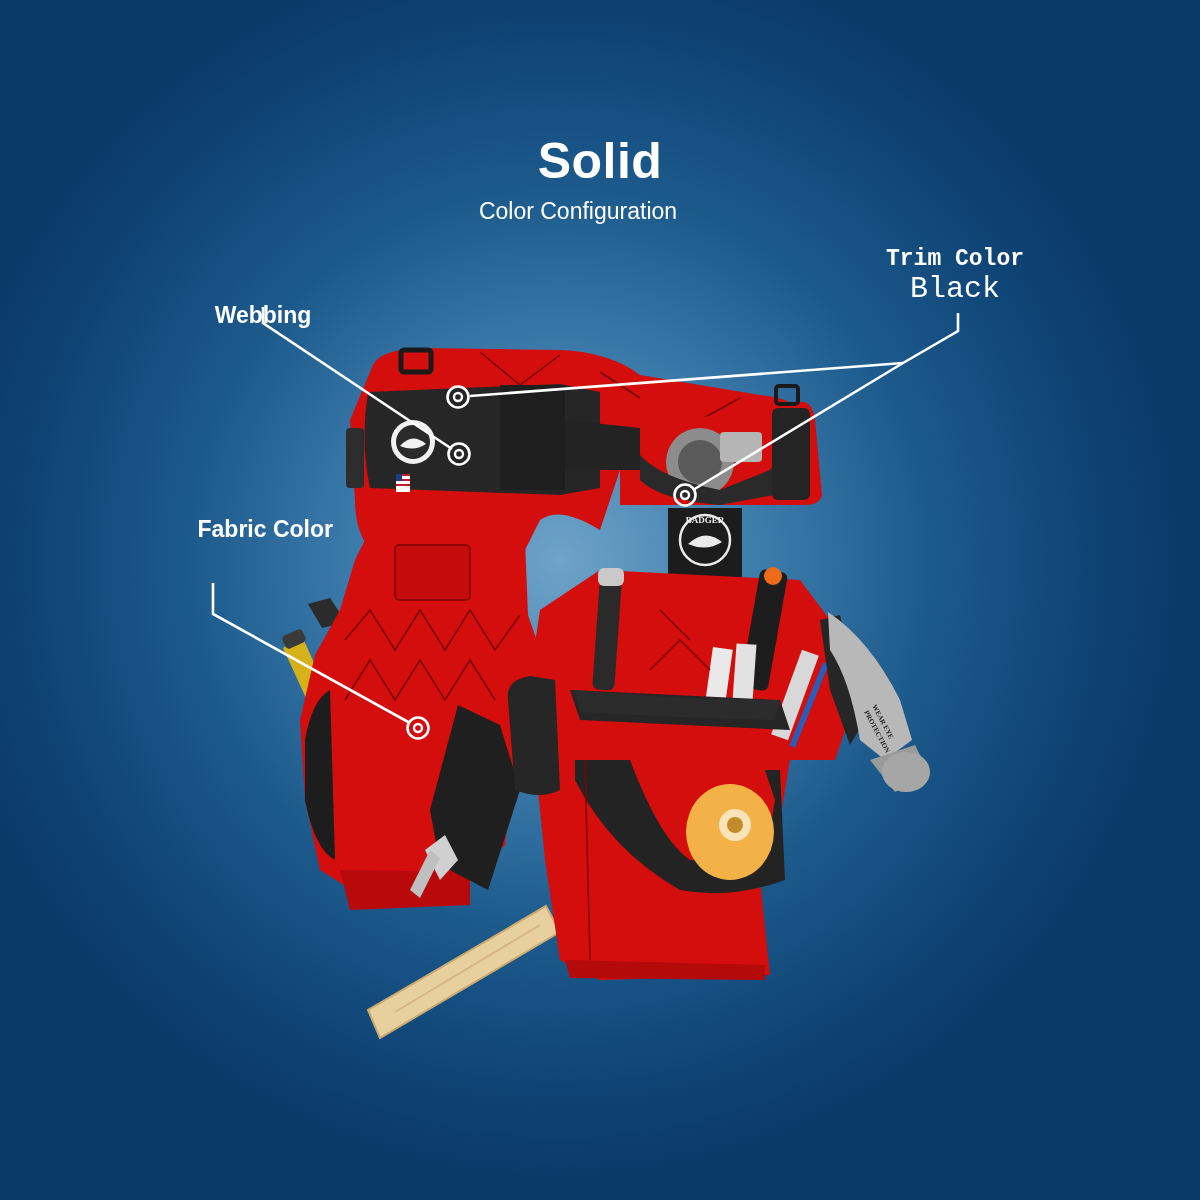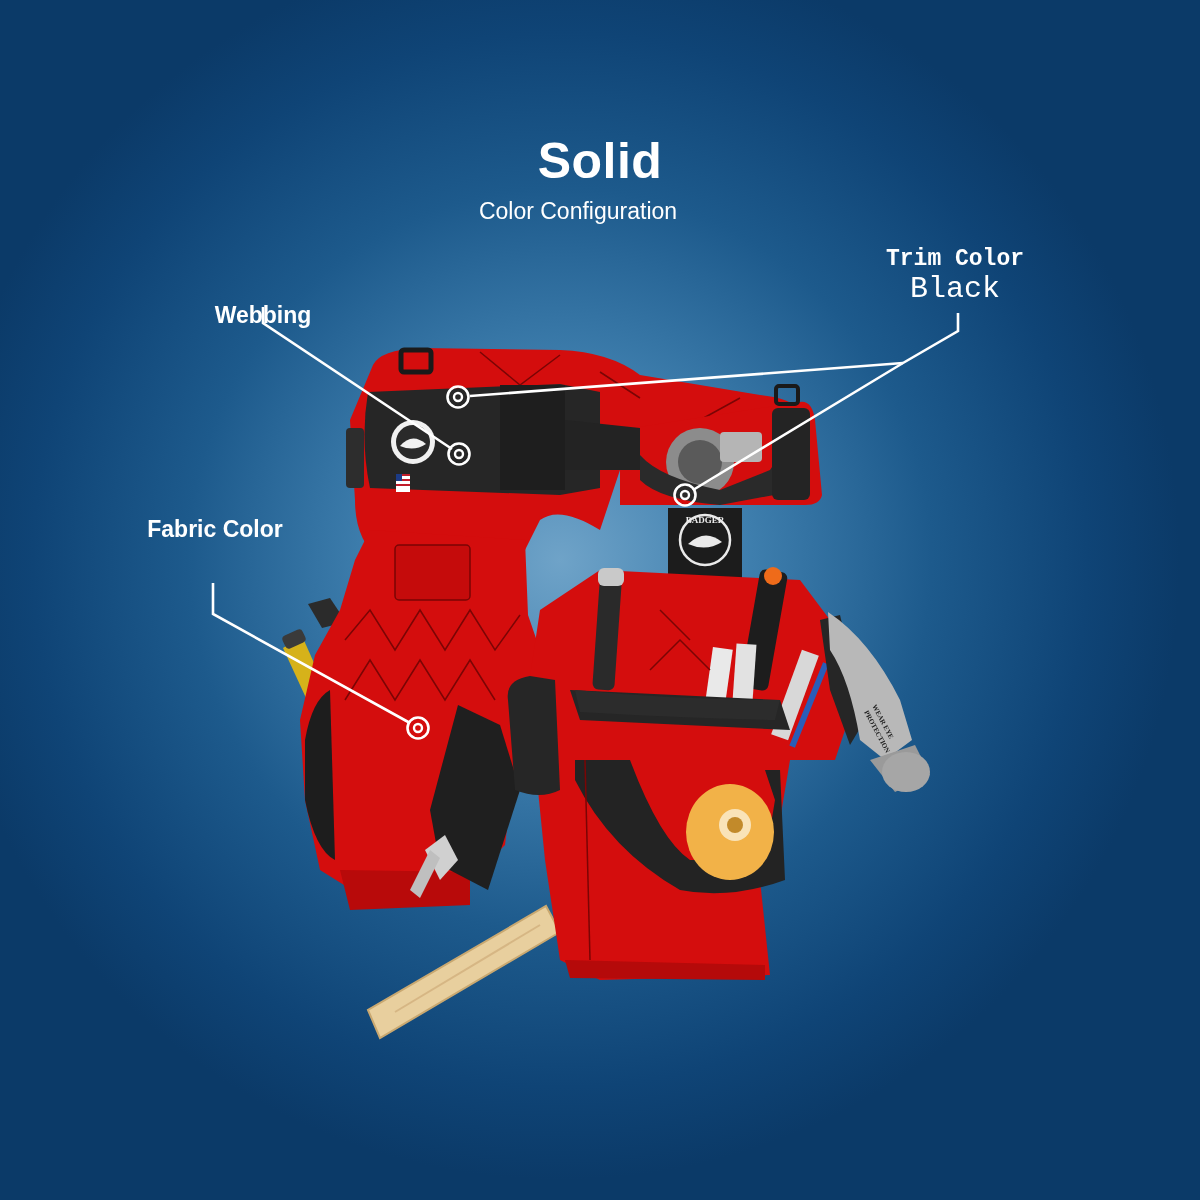--- a/index.html
+++ b/index.html
@@ -15,21 +15,21 @@
   }
   .subtitle {
     position: absolute; left: 0; width: 1156px; top: 198px; text-align: center;
     color: #ffffff; font-weight: 400; font-size: 23px;
   }
   .callout { position: absolute; color: #fff; text-align: center; }
   .callout .label { font-weight: 700; font-size: 23px; line-height: 30px; white-space: nowrap; }
   .callout .value { font-weight: 400; font-size: 30px; line-height: 30px; white-space: nowrap; }
   #callout-webbing { left: 163px; top: 279px; width: 200px; margin-top: 21px; }
   #callout-trim { left: 855px; top: 244px; width: 200px; font-family: Liberation Mono, monospace; }
-  #callout-fabric { left: 115px; top: 514px; width: 200px; }
+  #callout-fabric { left: 133px; top: 514px; width: 200px; text-align: right; }
   svg.product { position: absolute; left: 0; top: 0; }
   svg.leaders { position: absolute; left: 0; top: 0; pointer-events: none; }
 </style>
 </head>
 <body>
 
 <div class="canvas">
 
   <div class="title">Solid</div>
   <div class="subtitle">Color Configuration</div>

